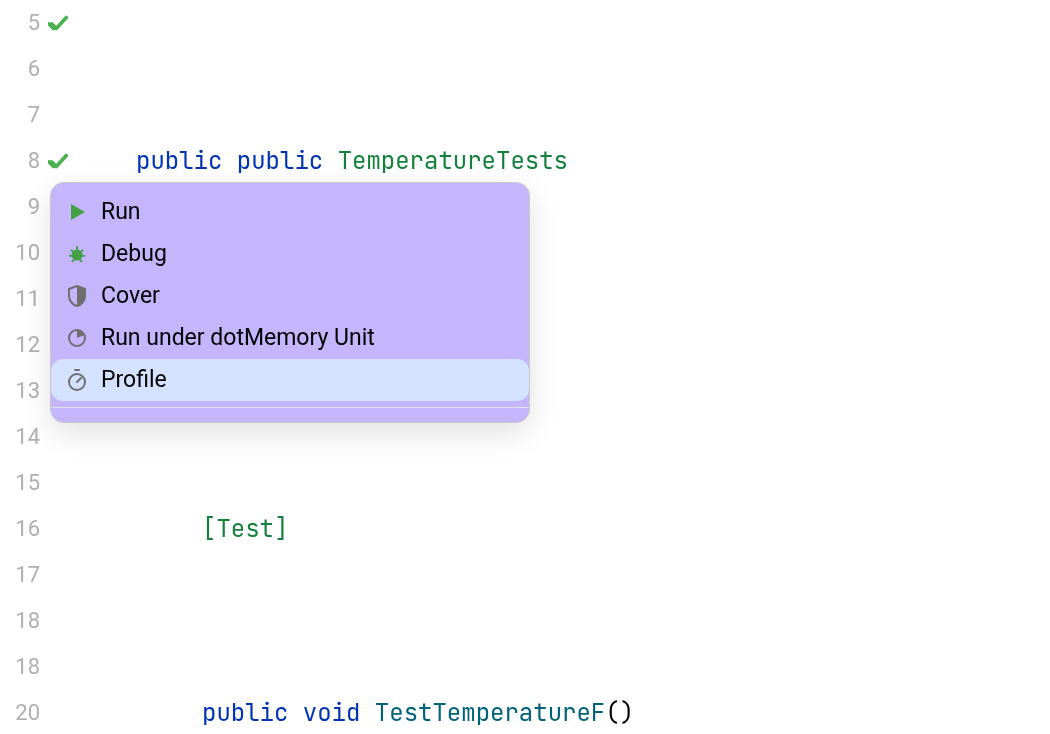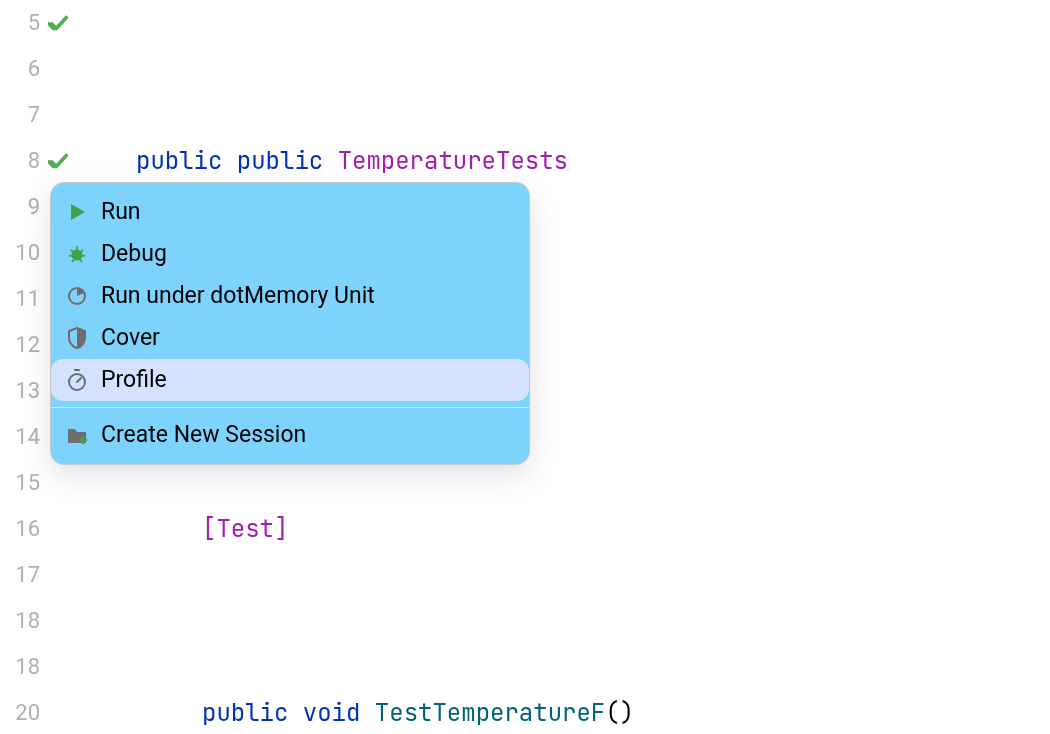--- a/index.html
+++ b/index.html
@@ -50,31 +50,31 @@
     white-space: pre;
     position: relative;
   }
   .code-line {
     height: 46px;
     display: flex;
     align-items: flex-end;
     padding-left: 36px;
   }
   .kw   { color: #0033b3; }
-  .type { color: #a21caf; }
+  .type { color: #15803d; }
   .method { color: #00627a; }
   .indent2 { padding-left: 102px; }
 
   
   .context-menu {
     position: absolute;
     left: 50px;
     top: 182px;
     width: 480px;
-    background: #7dd3fc;
+    background: #c4b5fd;
     border: 1px solid #c8c8c8;
     border-radius: 14px;
     box-shadow: 0 10px 30px rgba(0,0,0,0.12);
     padding: 8px 0;
     font-family: -apple-system, BlinkMacSystemFont, "Segoe UI", Roboto, sans-serif;
     z-index: 10;
   }
   .menu-item {
     display: flex;
     align-items: center;
@@ -226,51 +226,42 @@
       <span class="menu-icon">
         <svg width="22" height="22" viewBox="0 0 24 24">
             <circle cx="12" cy="13" r="6" fill="#43a047"></circle>
             <path d="M12 4 v3 M6 8 l2 2 M18 8 l-2 2 M4 14 h3 M17 14 h3 M7 20 l2-2 M17 20 l-2-2" stroke="#43a047" stroke-width="2" fill="none" stroke-linecap="round"></path>
           </svg>
       </span>
       <span>Debug</span>
     </div>
     <div class="menu-item">
       <span class="menu-icon">
+        <svg width="20" height="22" viewBox="0 0 20 22">
+            <path d="M10 1 L18 4 V11 C18 16 14 20 10 21 C6 20 2 16 2 11 V4 Z" fill="none" stroke="#6e6e6e" stroke-width="2"></path>
+            <path d="M10 1 L18 4 V11 C18 16 14 20 10 21 Z" fill="#6e6e6e"></path>
+          </svg>
+      </span>
+      <span>Cover</span>
+    </div>
+    <div class="menu-item">
+      <span class="menu-icon">
         <svg width="20" height="20" viewBox="0 0 20 20">
             <circle cx="10" cy="10" r="8" fill="none" stroke="#6e6e6e" stroke-width="2"></circle>
             <path d="M10 10 L10 2 A8 8 0 0 1 17 7 Z" fill="#6e6e6e"></path>
           </svg>
       </span>
       <span>Run under dotMemory Unit</span>
-    </div>
-    <div class="menu-item">
-      <span class="menu-icon">
-        <svg width="20" height="22" viewBox="0 0 20 22">
-            <path d="M10 1 L18 4 V11 C18 16 14 20 10 21 C6 20 2 16 2 11 V4 Z" fill="none" stroke="#6e6e6e" stroke-width="2"></path>
-            <path d="M10 1 L18 4 V11 C18 16 14 20 10 21 Z" fill="#6e6e6e"></path>
-          </svg>
-      </span>
-      <span>Cover</span>
     </div>
     <div class="menu-item selected">
       <span class="menu-icon">
         <svg width="20" height="22" viewBox="0 0 20 22">
             <rect x="7" y="0" width="6" height="2" rx="1" fill="#6e6e6e"></rect>
             <circle cx="10" cy="13" r="8" fill="none" stroke="#6e6e6e" stroke-width="2"></circle>
             <path d="M10 13 L14 9" stroke="#6e6e6e" stroke-width="2" stroke-linecap="round"></path>
           </svg>
       </span>
       <span>Profile</span>
     </div>
     <div class="menu-sep"></div>
-    <div class="menu-item">
-      <span class="menu-icon">
-        <svg width="22" height="20" viewBox="0 0 22 20">
-            <path d="M2 4 h7 l2 3 h9 v11 h-18 Z" fill="#6e6e6e"></path>
-            <path d="M17 12 v6 M14 15 h6" stroke="#43a047" stroke-width="2.5" stroke-linecap="round"></path>
-          </svg>
-      </span>
-      <span>Create New Session</span>
-    </div>
   </div>
 
 </div>
 
 </body></html>

